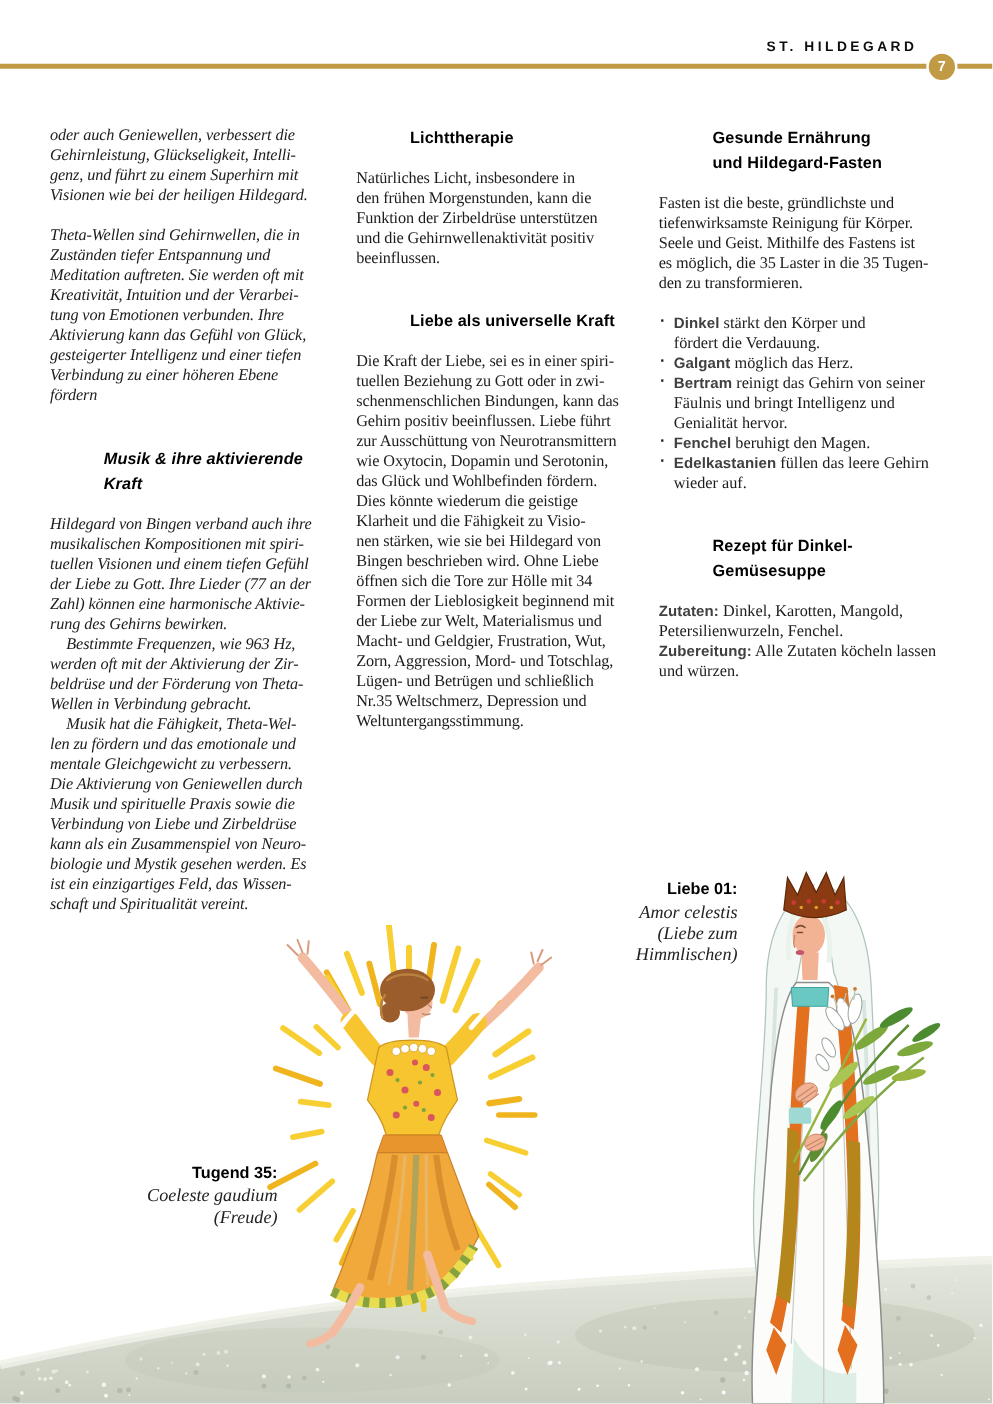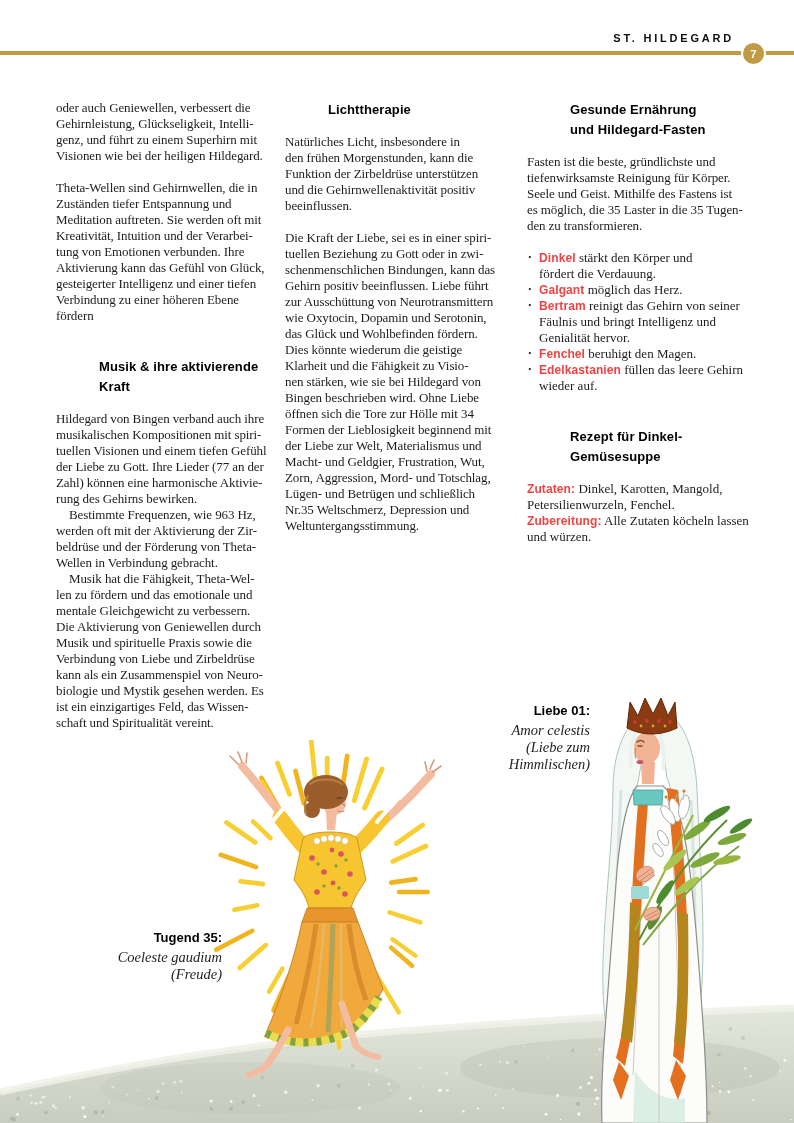--- a/index.html
+++ b/index.html
@@ -17,42 +17,42 @@
   }
   .gold-rule{position:absolute;top:51px;left:0;width:794px;height:3.5px;background:#C09A44;}
   .page-badge{
     position:absolute;top:41px;left:741px;width:21px;height:21px;border-radius:50%;
     background:#C09A44;border:2px solid #ffffff;display:flex;align-items:center;justify-content:center;
     font-family:"Liberation Sans",sans-serif;font-weight:700;font-size:11.5px;color:#ffffff;
   }
 
   
   .col{position:absolute;top:100px;width:234px;}
-  .col1{left:56px;}
+  .col1{left:40px;font-style:italic;}
   .col2{left:285px;}
   .col3{left:527px;}
 
   .body{
     margin:0 0 16px 0;font-size:13px;line-height:16px;letter-spacing:-0.1px;
     white-space:pre-line;color:#1c1c1c;
   }
   .tight{margin:0;}
   .indent{text-indent:13px;}
 
   .heading{
     font-family:"Liberation Sans",sans-serif;font-weight:700;font-size:13px;line-height:20px;
     letter-spacing:0.1px;color:#000;margin:0 0 14px 0;white-space:pre-line;padding-left:43px;
   }
   .mt{margin-top:33px;}
 
   
   .food-list{list-style:none;margin:0 0 0 0;padding:0;font-size:13px;line-height:16px;}
   .food-list li{position:relative;padding-left:12px;white-space:pre-line;}
   .food-list li::before{content:"\00B7";position:absolute;left:1px;top:-1px;font-weight:700;font-family:"Liberation Sans",sans-serif;}
-  .term{font-family:"Liberation Sans",sans-serif;font-weight:700;font-size:12px;letter-spacing:0.1px;color:#ef4444;}
+  .term{font-family:"Liberation Sans",sans-serif;font-weight:700;font-size:12px;letter-spacing:0.1px;color:#404040;}
   .rest{white-space:pre-line;}
 
   .recipe-line{font-size:13px;line-height:16px;white-space:pre-line;}
 
   
   .caption{position:absolute;text-align:right;font-style:italic;font-size:14.5px;line-height:17px;color:#222;}
   .cap-title{
     font-style:normal;font-family:"Liberation Sans",sans-serif;font-weight:700;
     font-size:13px;line-height:15px;margin-bottom:4px;color:#000;
   }
@@ -237,20 +237,21 @@
 schaft und Spiritualität vereint.</p>
   </section>
 
   <section class="col col2">
     <h3 class="heading">Lichttherapie</h3>
     <p class="body">Natürliches Licht, insbesondere in
 den frühen Morgenstunden, kann die
 Funktion der Zirbeldrüse unterstützen
 und die Gehirnwellenaktivität positiv
 beeinflussen.</p>
+    <h3 class="heading mt">Liebe als universelle Kraft</h3>
     <p class="body">Die Kraft der Liebe, sei es in einer spiri-
 tuellen Beziehung zu Gott oder in zwi-
 schenmenschlichen Bindungen, kann das
 Gehirn positiv beeinflussen. Liebe führt
 zur Ausschüttung von Neurotransmittern
 wie Oxytocin, Dopamin und Serotonin,
 das Glück und Wohlbefinden fördern.
 Dies könnte wiederum die geistige
 Klarheit und die Fähigkeit zu Visio-
 nen stärken, wie sie bei Hildegard von

